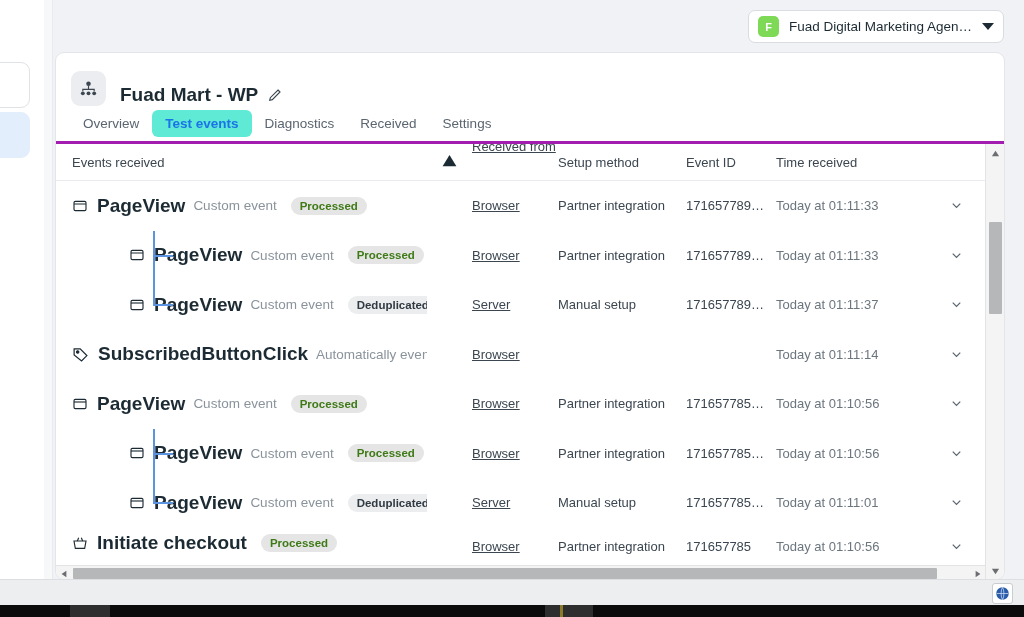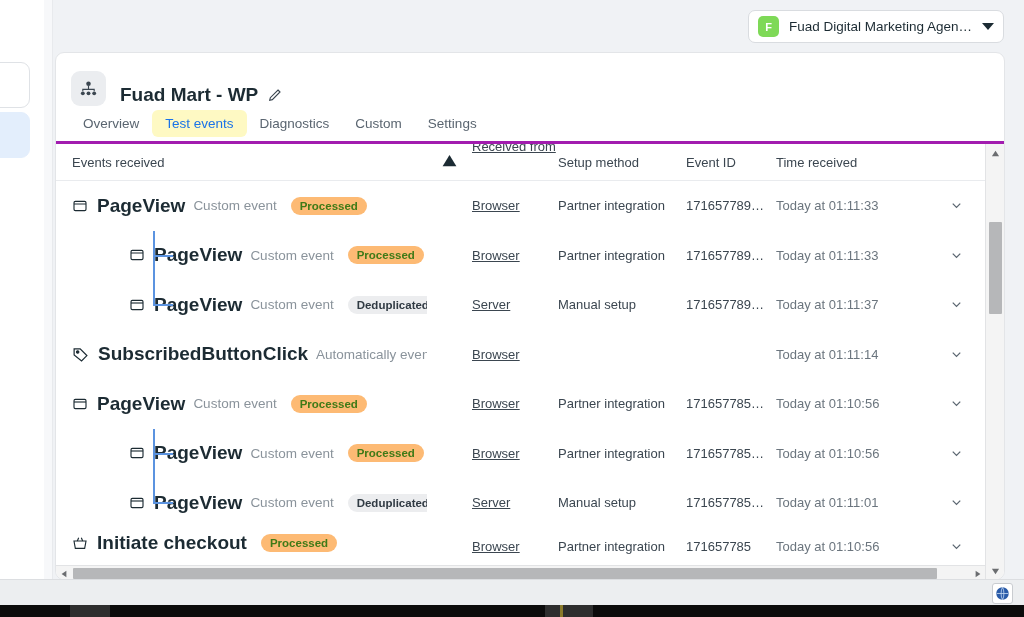--- a/index.html
+++ b/index.html
@@ -100,21 +100,21 @@
 
   
   .tabs {
     display: flex; align-items: center; padding: 0 0 0 14px;
     height: 38px; border-bottom: 3px solid #a21caf;
   }
   .tab {
     font-size: 13.5px; color: #5a6570; padding: 6px 13px;
     border-radius: 6px; cursor: pointer; white-space: nowrap;
   }
-  .tab.active { color: #1a73e8; background: #fef9c3; font-weight: normal; }
+  .tab.active { color: #1a73e8; background: #5eead4; font-weight: bold; }
 
   
   .table-wrap { position: relative; height: 436px; }
 
   .t-header {
     display: flex; align-items: flex-start;
     height: 37px; padding-left: 16px;
     border-bottom: 1px solid #e9ebee;
     overflow: hidden;
   }
@@ -152,21 +152,21 @@
   .ev-main { display: flex; align-items: center; }
   .ev-icon { flex: 0 0 auto; display: flex; align-items: center; margin-right: 9px; }
   .ev-name { font-size: 19px; font-weight: bold; color: #1c2b33; }
   .ev-kind { font-size: 13.5px; color: #8a939b; margin-left: 8px; }
 
   .badge {
     margin-left: 14px; font-size: 11.5px; font-weight: bold;
     padding: 3px 9px; border-radius: 10px; white-space: nowrap;
     display: inline-flex; align-items: center;
   }
-  .badge.processed { background: #fdba74; color: #3f7a17; }
+  .badge.processed { background: #e5e5e5; color: #3f7a17; }
   .badge.dedup { background: #ecedef; color: #303a43; }
   .info-dot { margin-left: 7px; display: inline-flex; align-items: center; }
 
   
   .indent { padding-left: 57px; }
   .tree {
     position: absolute; left: 97px; top: 0; width: 22px; height: 100%;
     pointer-events: none;
   }
   .tree .vline {
@@ -273,21 +273,21 @@
           <path d="M16.5 4.5l3 3L8 19l-4 1 1-4z"></path>
         </svg>
       </span>
     </div>
   </div>
 
   <div class="tabs">
     <div class="tab">Overview</div>
     <div class="tab active">Test events</div>
     <div class="tab">Diagnostics</div>
-    <div class="tab">Custom</div>
+    <div class="tab">Received</div>
     <div class="tab">Settings</div>
   </div>
 
   <div class="table-wrap">
 
     <div class="t-header">
       <div class="th col-events">Events received</div>
       <div class="th col-warn" style="padding-top:9px">
         <svg width="15" height="15" viewBox="0 0 24 24">
             <path d="M12 3L23 21H1z" fill="#1c2b33"></path>

